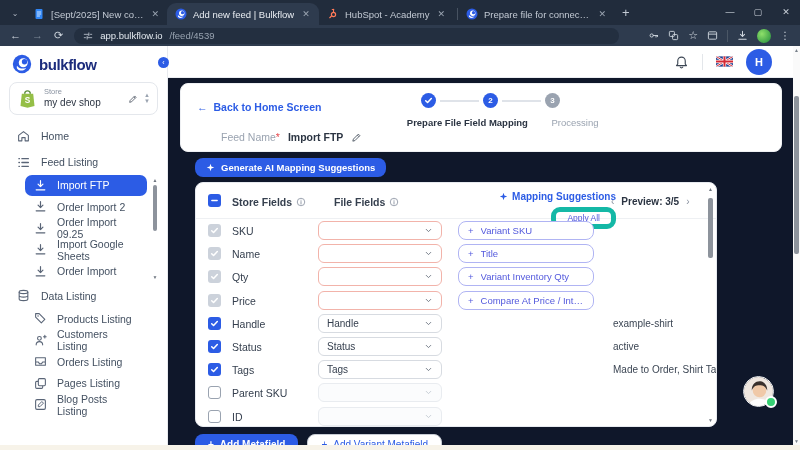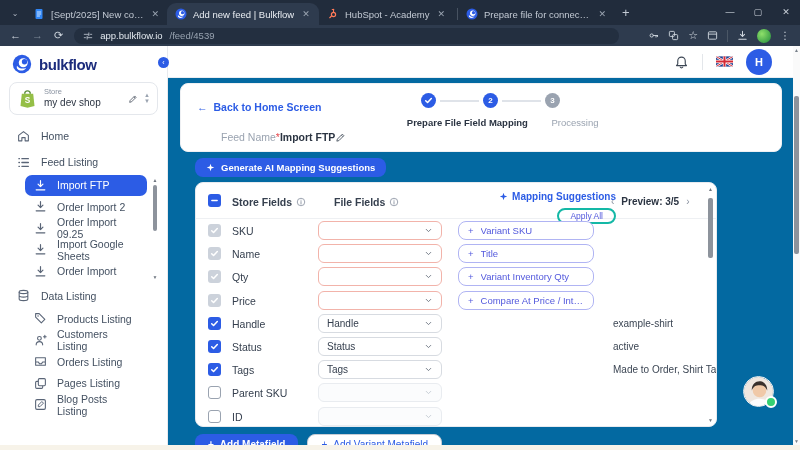--- a/index.html
+++ b/index.html
@@ -24,21 +24,21 @@
   .nav-ico.dim { color:#7e8997; }
   .urlbar { width:545px; height:16px; background:#232f40; border-radius:8px; display:flex; align-items:center; gap:7px; padding:0 9px; font-size:9.5px; }
   .url-host { color:#e2e8ee; }
   .url-path { color:#98a3b0; }
   .tb-right { margin-left:auto; display:flex; align-items:center; gap:9px; color:#cfd6de; }
   .tb-sep { width:1px; height:12px; background:#4b5766; }
   .chrome-avatar { width:14px; height:14px; border-radius:50%; background:radial-gradient(circle at 35% 35%, #8fe06a, #1f8a3b); }
   .favicon { width:12px; height:12px; flex:none; }
 
   
-  .app { position:absolute; top:46px; left:0; right:0; bottom:0; background:#0369a1; }
+  .app { position:absolute; top:46px; left:0; right:0; bottom:0; background:#0f172a; }
   .bottom-strip { position:absolute; left:0; right:0; bottom:0; height:5px; background:#f7f3e9; }
 
   
   .sidebar { position:absolute; left:0; top:0; bottom:5px; width:168px; background:#fff; border-right:1px solid #e8eaee; }
   .logo-row { display:flex; align-items:center; gap:7px; padding:8px 12px 5px; }
   .logo-text { font-size:15px; font-weight:bold; color:#1c2c7c; letter-spacing:-0.4px; }
   .collapse-btn { position:absolute; right:-2px; top:11px; width:11px; height:11px; border-radius:50%; background:#2c5ce5; color:#fff; font-size:7px; display:flex; align-items:center; justify-content:center; z-index:4; }
   .store-card { margin:3px 9px 8px; border:1px solid #e4e7ec; border-radius:8px; height:33px; display:flex; align-items:center; gap:6px; padding:0 7px; }
   .store-meta { flex:1; line-height:1.15; }
   .store-label { font-size:7.5px; color:#8a93a1; }
@@ -68,35 +68,35 @@
   .topcard { position:absolute; left:12px; right:18px; top:37px; height:69px; background:#fff; border:1px solid #eef0f3; border-radius:8px; }
   .back-link { position:absolute; left:16px; top:17px; color:#2c5ce5; font-size:10.5px; font-weight:bold; display:flex; align-items:center; gap:6px; }
   .stepper { position:absolute; left:170px; top:9px; width:250px; height:42px; }
   .step-circle { position:absolute; width:15px; height:15px; border-radius:50%; color:#fff; font-size:8px; font-weight:bold; display:flex; align-items:center; justify-content:center; }
   .step-circle.done, .step-circle.active { background:#2c5ce5; }
   .step-circle.pending { background:#9aa3b0; }
   .step-line { position:absolute; top:7px; height:2px; background:#dfe3e9; }
   .step-label { position:absolute; top:24px; transform:translateX(-50%); font-size:9.5px; white-space:nowrap;padding-left:12px; }
   .step-label.dark { color:#2b3442; font-weight:bold; }
   .step-label.gray { color:#9aa3b0; }
-  .feedname { position:absolute; left:16px; top:47px; display:flex; align-items:center; font-size:10.5px;padding-left:24px; }
+  .feedname { position:absolute; left:16px; top:47px; display:flex; align-items:center; gap:8px; font-size:10.5px;padding-left:24px; }
   .fn-label { color:#9aa3b0; }
   .fn-star { color:#e5484d; }
   .fn-value { color:#2b3442; font-weight:bold; }
   .fn-edit { color:#3c4654; }
 
   .gen-btn { position:absolute; left:27px; top:112px; height:19px; background:#2c5ce5; color:#fff; font-size:9.5px; font-weight:bold; border-radius:8px; display:flex; align-items:center; gap:6px; padding:0 11px; }
 
   .table-card { position:absolute; left:27px; top:136px; width:522px; height:245px; background:#fff; border:1px solid #e7eaef; border-radius:8px; overflow:hidden; }
   .t-header { position:relative; height:36px; border-bottom:1px solid #eef0f3; }
   .t-col-label { position:absolute; top:13px; font-size:10.5px; font-weight:bold; color:#36404f; display:flex; align-items:center; gap:4px; }
   .info-ico { color:#8a93a1; }
   .sugg-head { position:absolute; left:250px; width:170px; top:4px; text-align:right; }
   .sugg-title { color:#2c5ce5; font-size:10px; font-weight:bold; display:inline-flex; align-items:center; gap:4px; }
-  .apply-all { display:inline-block; margin-top:2px; border:2px solid #14b8a6; color:#5359dd; font-size:8.5px; border-radius:9px; padding:1px 11px; }
+  .apply-all { display:inline-block; margin-top:2px; border:5px solid #14b8a6; color:#5359dd; font-size:8.5px; border-radius:9px; padding:1px 11px; }
   .preview-nav { position:absolute; left:415px; top:13px; display:flex; align-items:center; gap:7px; font-size:10px; }
   .pv-arrow { color:#8a93a1; font-size:10px; }
   .pv-text { color:#2b3442; font-weight:bold; }
   .t-scroll { position:absolute; right:2px; top:3px; bottom:3px; width:7px; font-size:5px; color:#6f7680; text-align:center; z-index:3; }
   .t-scroll .thumb { position:absolute; left:1px; top:12px; height:60px; width:5px; border-radius:2px; background:#8d939c; }
   .t-scroll .up { position:absolute; top:0; left:0; right:0; }
   .t-scroll .down { position:absolute; bottom:0; left:0; right:0; }
 
   .t-row { position:relative; height:23.2px; }
   .cb { position:absolute; left:12px; top:5px; width:13px; height:13px; border-radius:3px; display:flex; align-items:center; justify-content:center; }

